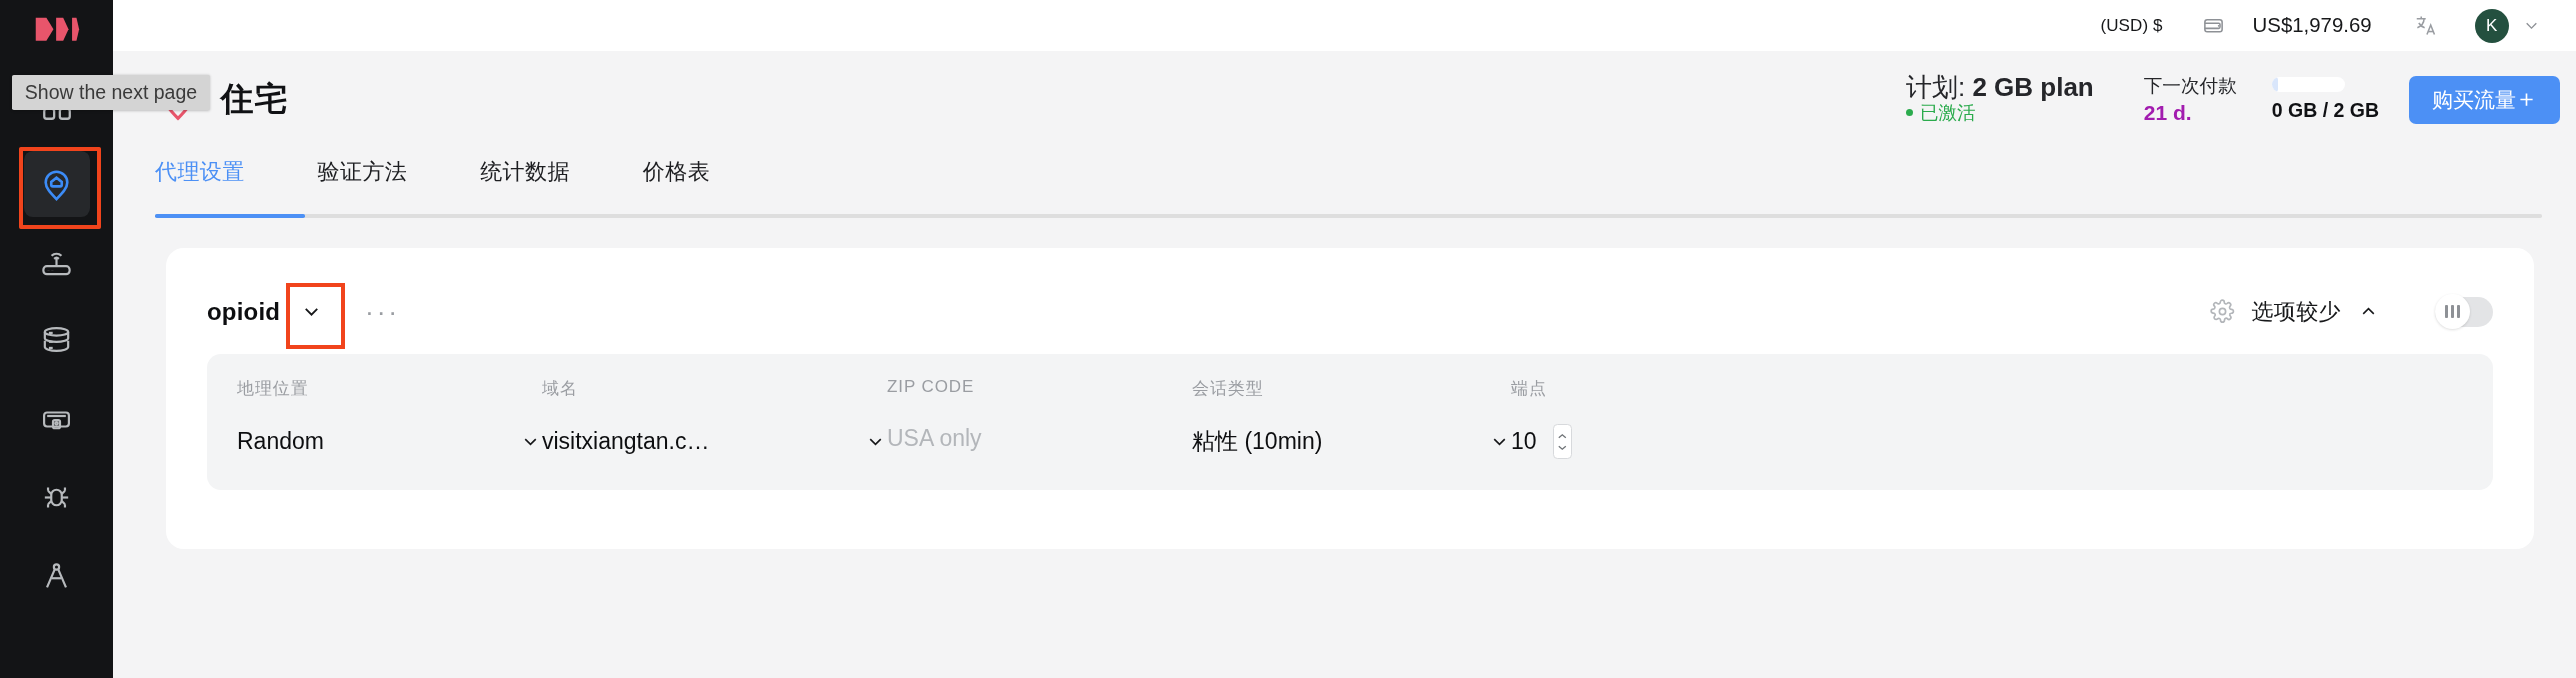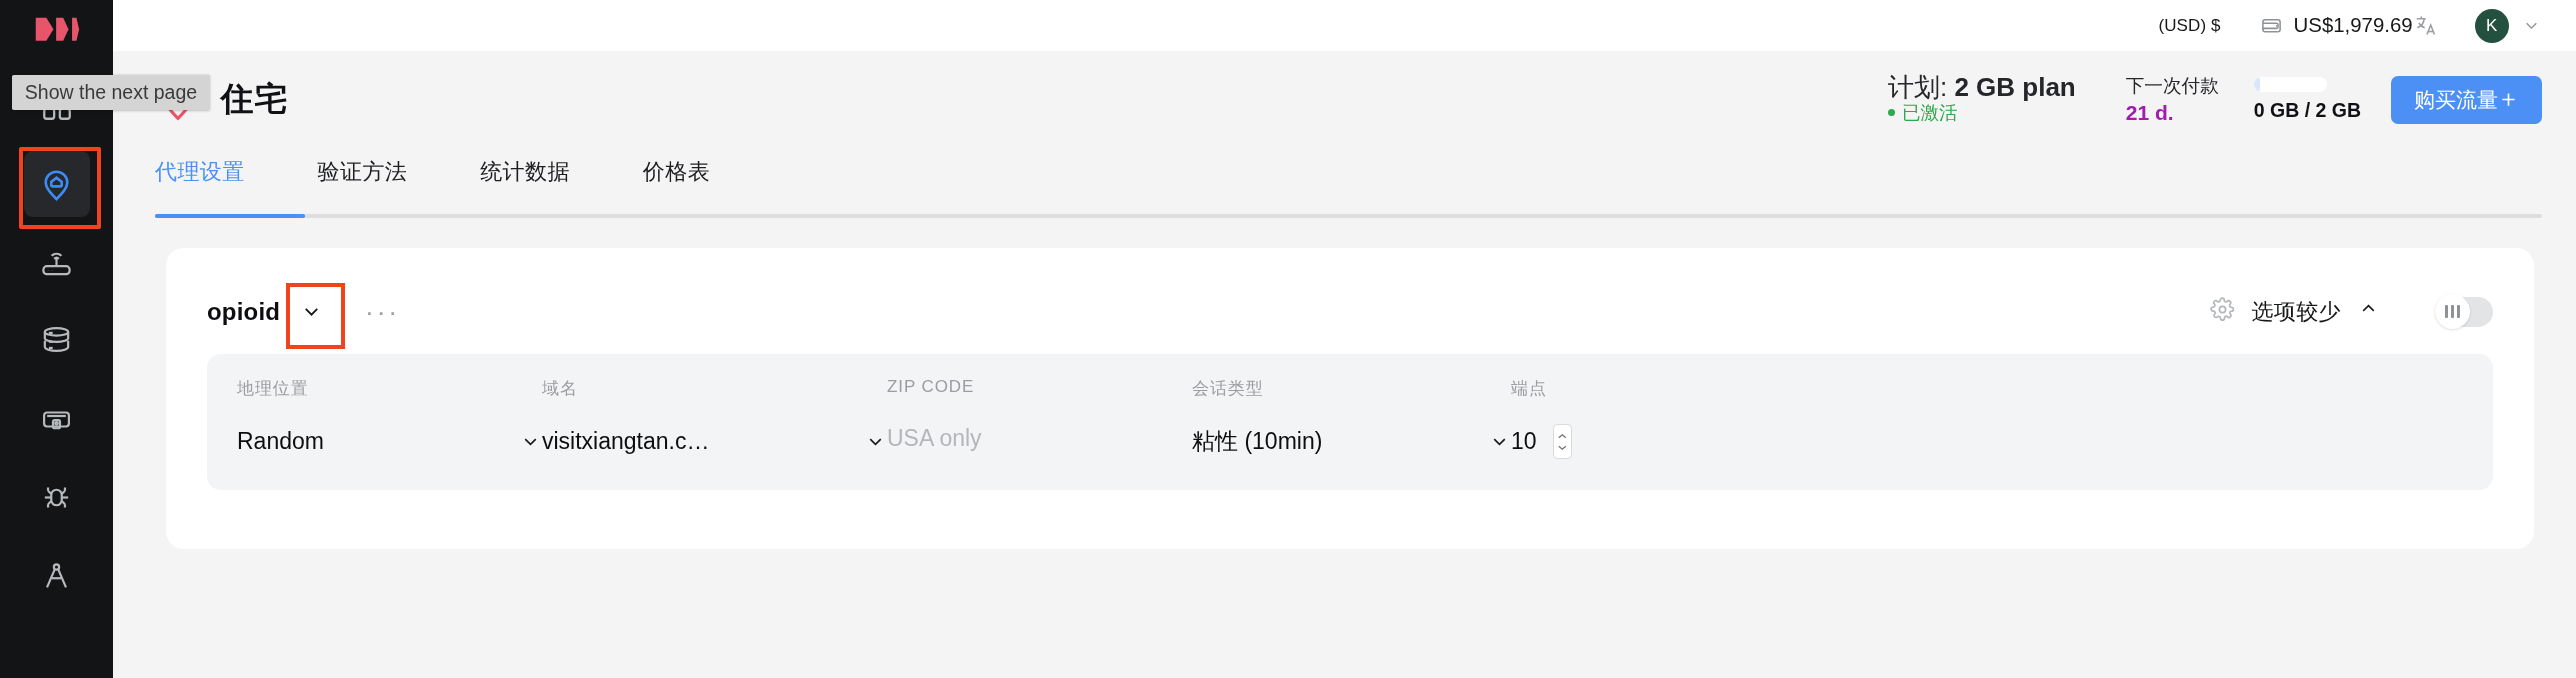--- a/index.html
+++ b/index.html
@@ -98,23 +98,24 @@
   }
   .tb-currency {
     font-size: 17px;
     color: #17181a;
     letter-spacing: 0.1px;
     margin-right: 39px;
   }
   .tb-balance {
     display: flex;
     align-items: center;
-    gap: 11px;
+    gap: 28px;
     font-size: 20.4px;
     color: #17181a;
+    margin-right: 41px;
     cursor: pointer;
   }
   .tb-lang {
     margin-right: 37px;
     cursor: pointer;
     display: flex;
     align-items: center;
   }
   .tb-user {
     display: flex;
@@ -133,21 +134,21 @@
     justify-content: center;
     font-weight: 400;
   }
 
   
   #pagehead {
     height: 97px;
     display: flex;
     align-items: center;
     padding-left: 42px;
-    padding-right: 34px;
+    padding-right: 16px;
   }
   #title-wrap { display: flex; align-items: center; gap: 19.5px; }
   #page-title {
     font-size: 33px;
     font-weight: 700;
     color: #101114;
     letter-spacing: 0.9px;
   }
   #plan-area {
     margin-left: auto;
@@ -268,20 +269,21 @@
     cursor: pointer;
     user-select: none;
   }
   #card-head-right {
     margin-left: auto;
     display: flex;
     align-items: center;
   }
   #fewer-opts {
     display: flex;
+    align-items: center;
     gap: 16px;
     cursor: pointer;
     margin-right: 55px;
   }
   #fewer-opts .label { font-size: 22px; color: #17181a; letter-spacing: 0.4px; }
   #toggle {
     width: 58px; height: 30px;
     border-radius: 15px;
     background: #e3e4e6;
     position: relative;

